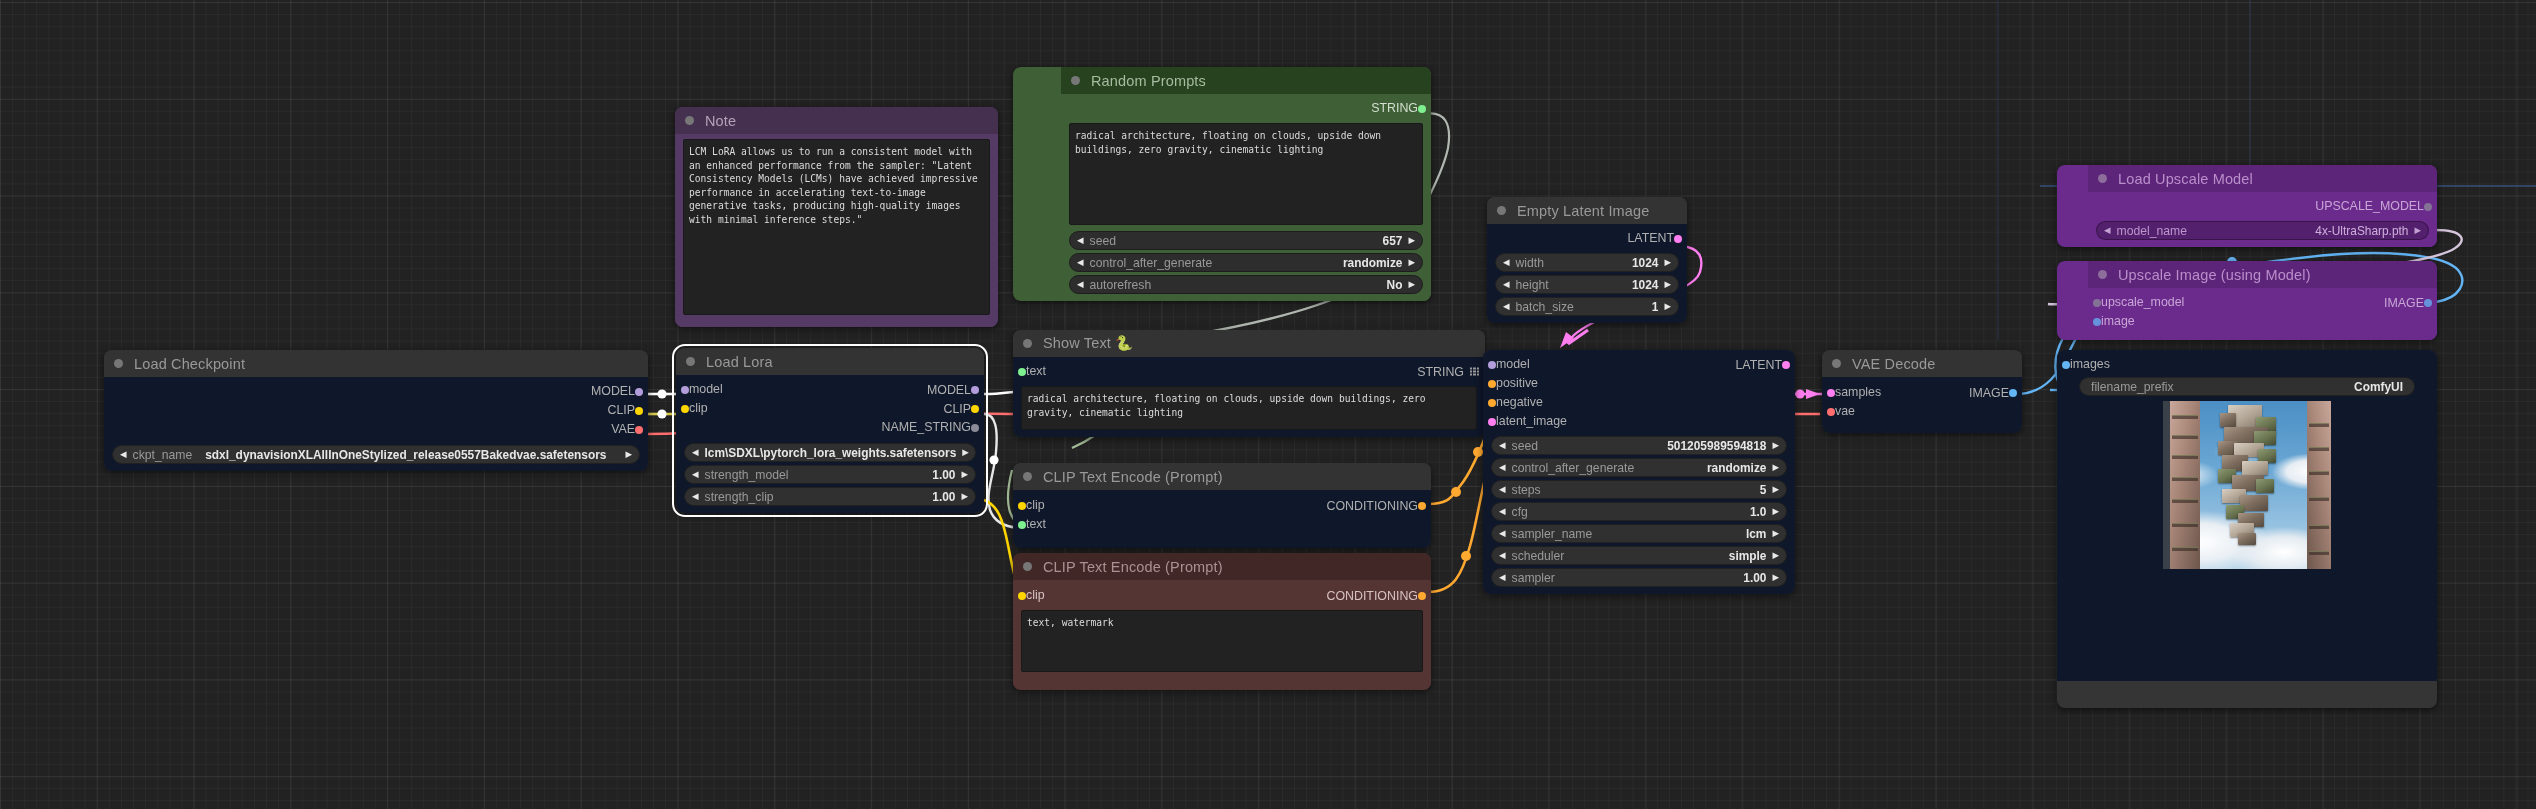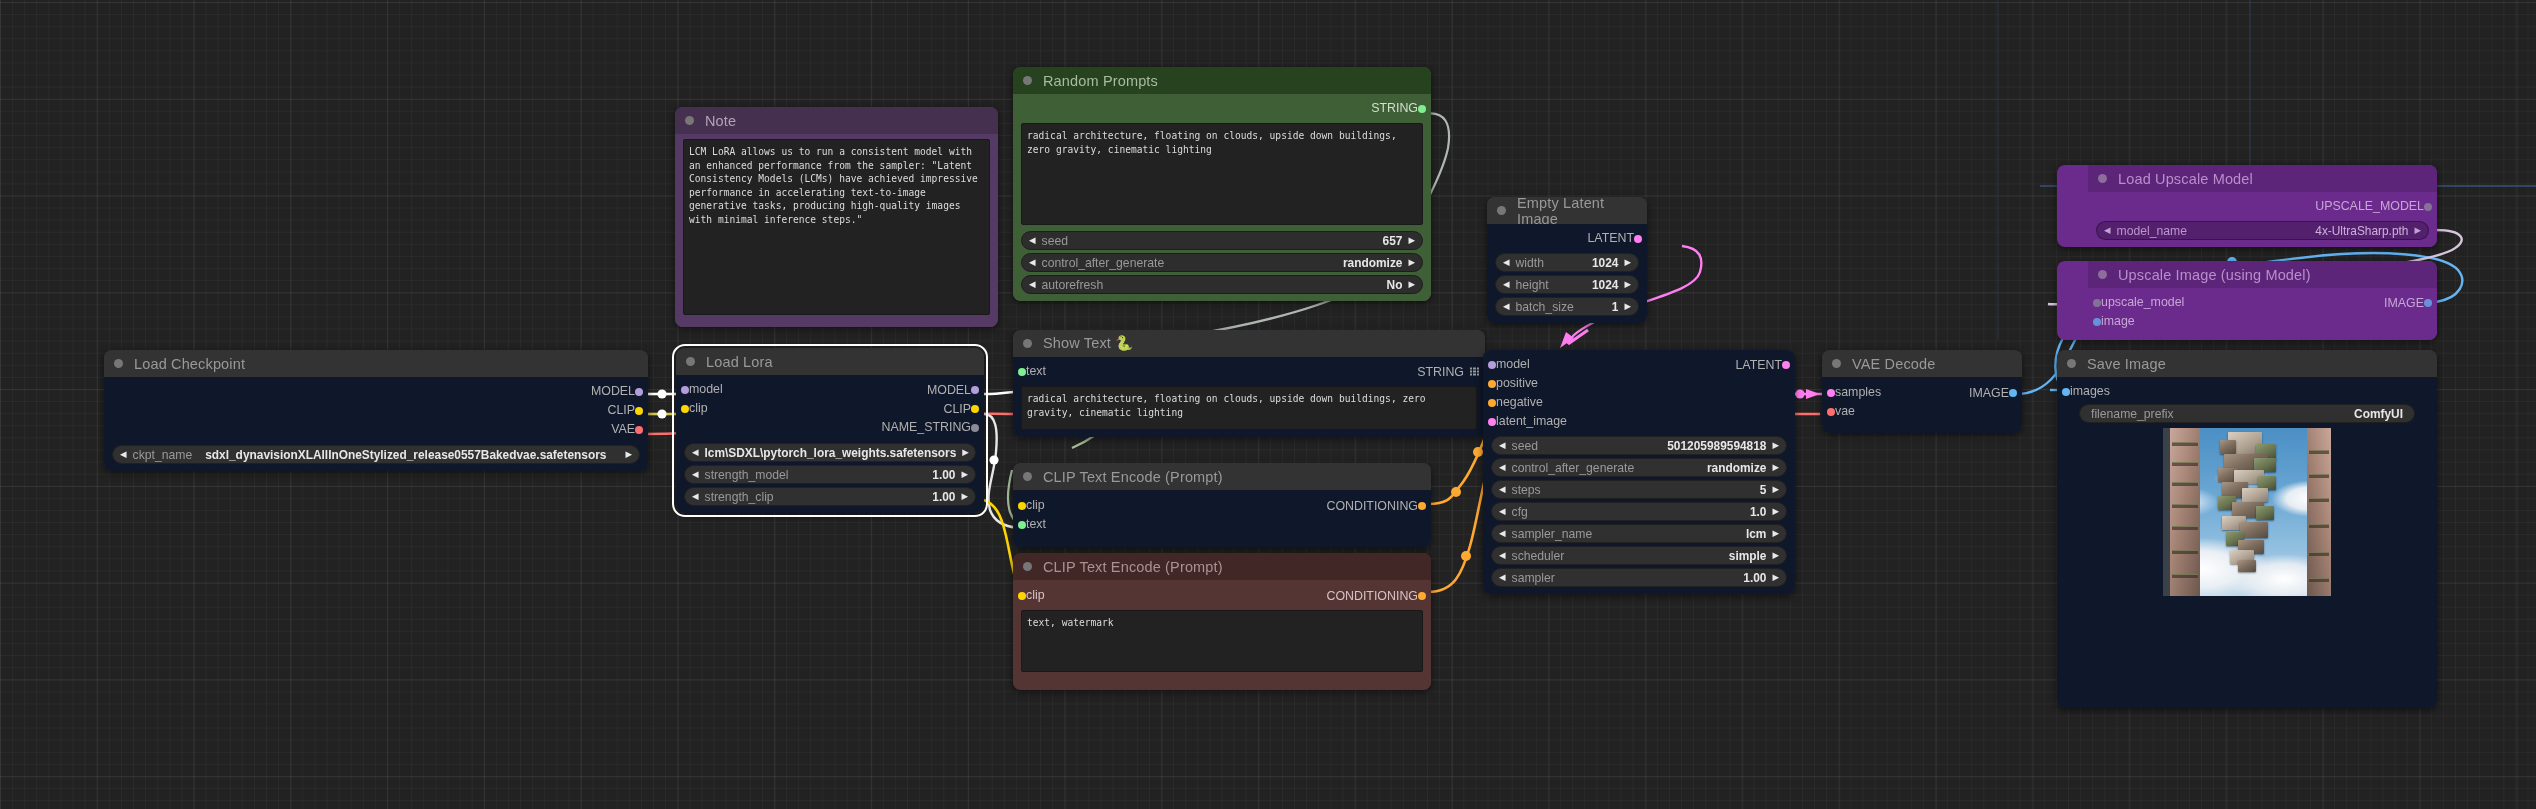--- a/index.html
+++ b/index.html
@@ -114,21 +114,21 @@
     word-break: break-word;
     overflow: hidden;
   }
 
   
   .node.note { background: #553a66; }
   .node.note .node-title { background: #45304f; color: #b2a3ba; }
   .node.note .node-body { background: #553a66; }
 
   
-  .node.green { background: #3f6037; }
+  .node.green { background: #3f6037; padding-left: 48px; }
   .node.green .node-title { background: #27421f; color: #a7bca0; }
   .node.green .node-body { background: #3f6037; }
   .node.green .widget { background: #2d2d2d; border-color: #1d1d1d; }
 
   
   .node.neg { background: #553434; }
   .node.neg .node-title { background: #422727; color: #ab9292; }
   .node.neg .node-body { background: #553434; }
 
   
@@ -444,21 +444,21 @@
           <span class="sdot in c-clip"></span>
           <span class="slot-label" style="color:#d7c2c2">clip</span>
           <span style="margin-left:auto; color:#d7c2c2">CONDITIONING</span>
           <span class="sdot out c-cond"></span>
         </div>
       </div>
       <div class="textbox" style="height:62px;">text, watermark</div>
     </div>
   </div>
 
-  <div class="node" style="left:1487px; top:197px; width:160px;">
+  <div class="node" style="left:1487px; top:197px; width:200px;">
     <div class="node-title">
       <span class="dot-collapse"></span>
       <span>Empty Latent Image</span>
     </div>
     <div class="node-body">
       <div class="slots" style="padding-top:5px;">
         <div class="slot out">
           <span class="slot-label">LATENT</span>
           <span class="sdot out c-latent"></span>
         </div>
@@ -608,24 +608,20 @@
         </div>
         <div class="slot">
           <span class="sdot in c-image"></span>
           <span class="slot-label">image</span>
         </div>
       </div>
     </div>
   </div>
 
   <div class="node" style="left:2057px; top:350px; width:380px; height:358px;">
-    <div class="node-title">
-      <span class="dot-collapse"></span>
-      <span>Save Image</span>
-    </div>
     <div class="node-body" style="height:331px;">
       <div class="slots" style="padding-top:5px;">
         <div class="slot">
           <span class="sdot in c-image"></span>
           <span class="slot-label">images</span>
         </div>
       </div>
       <div class="widget" style="margin:3px 22px 0 22px;">
         <span class="wname" style="padding-left:4px">filename_prefix</span>
         <span class="wval" style="padding-right:4px">ComfyUI</span>

